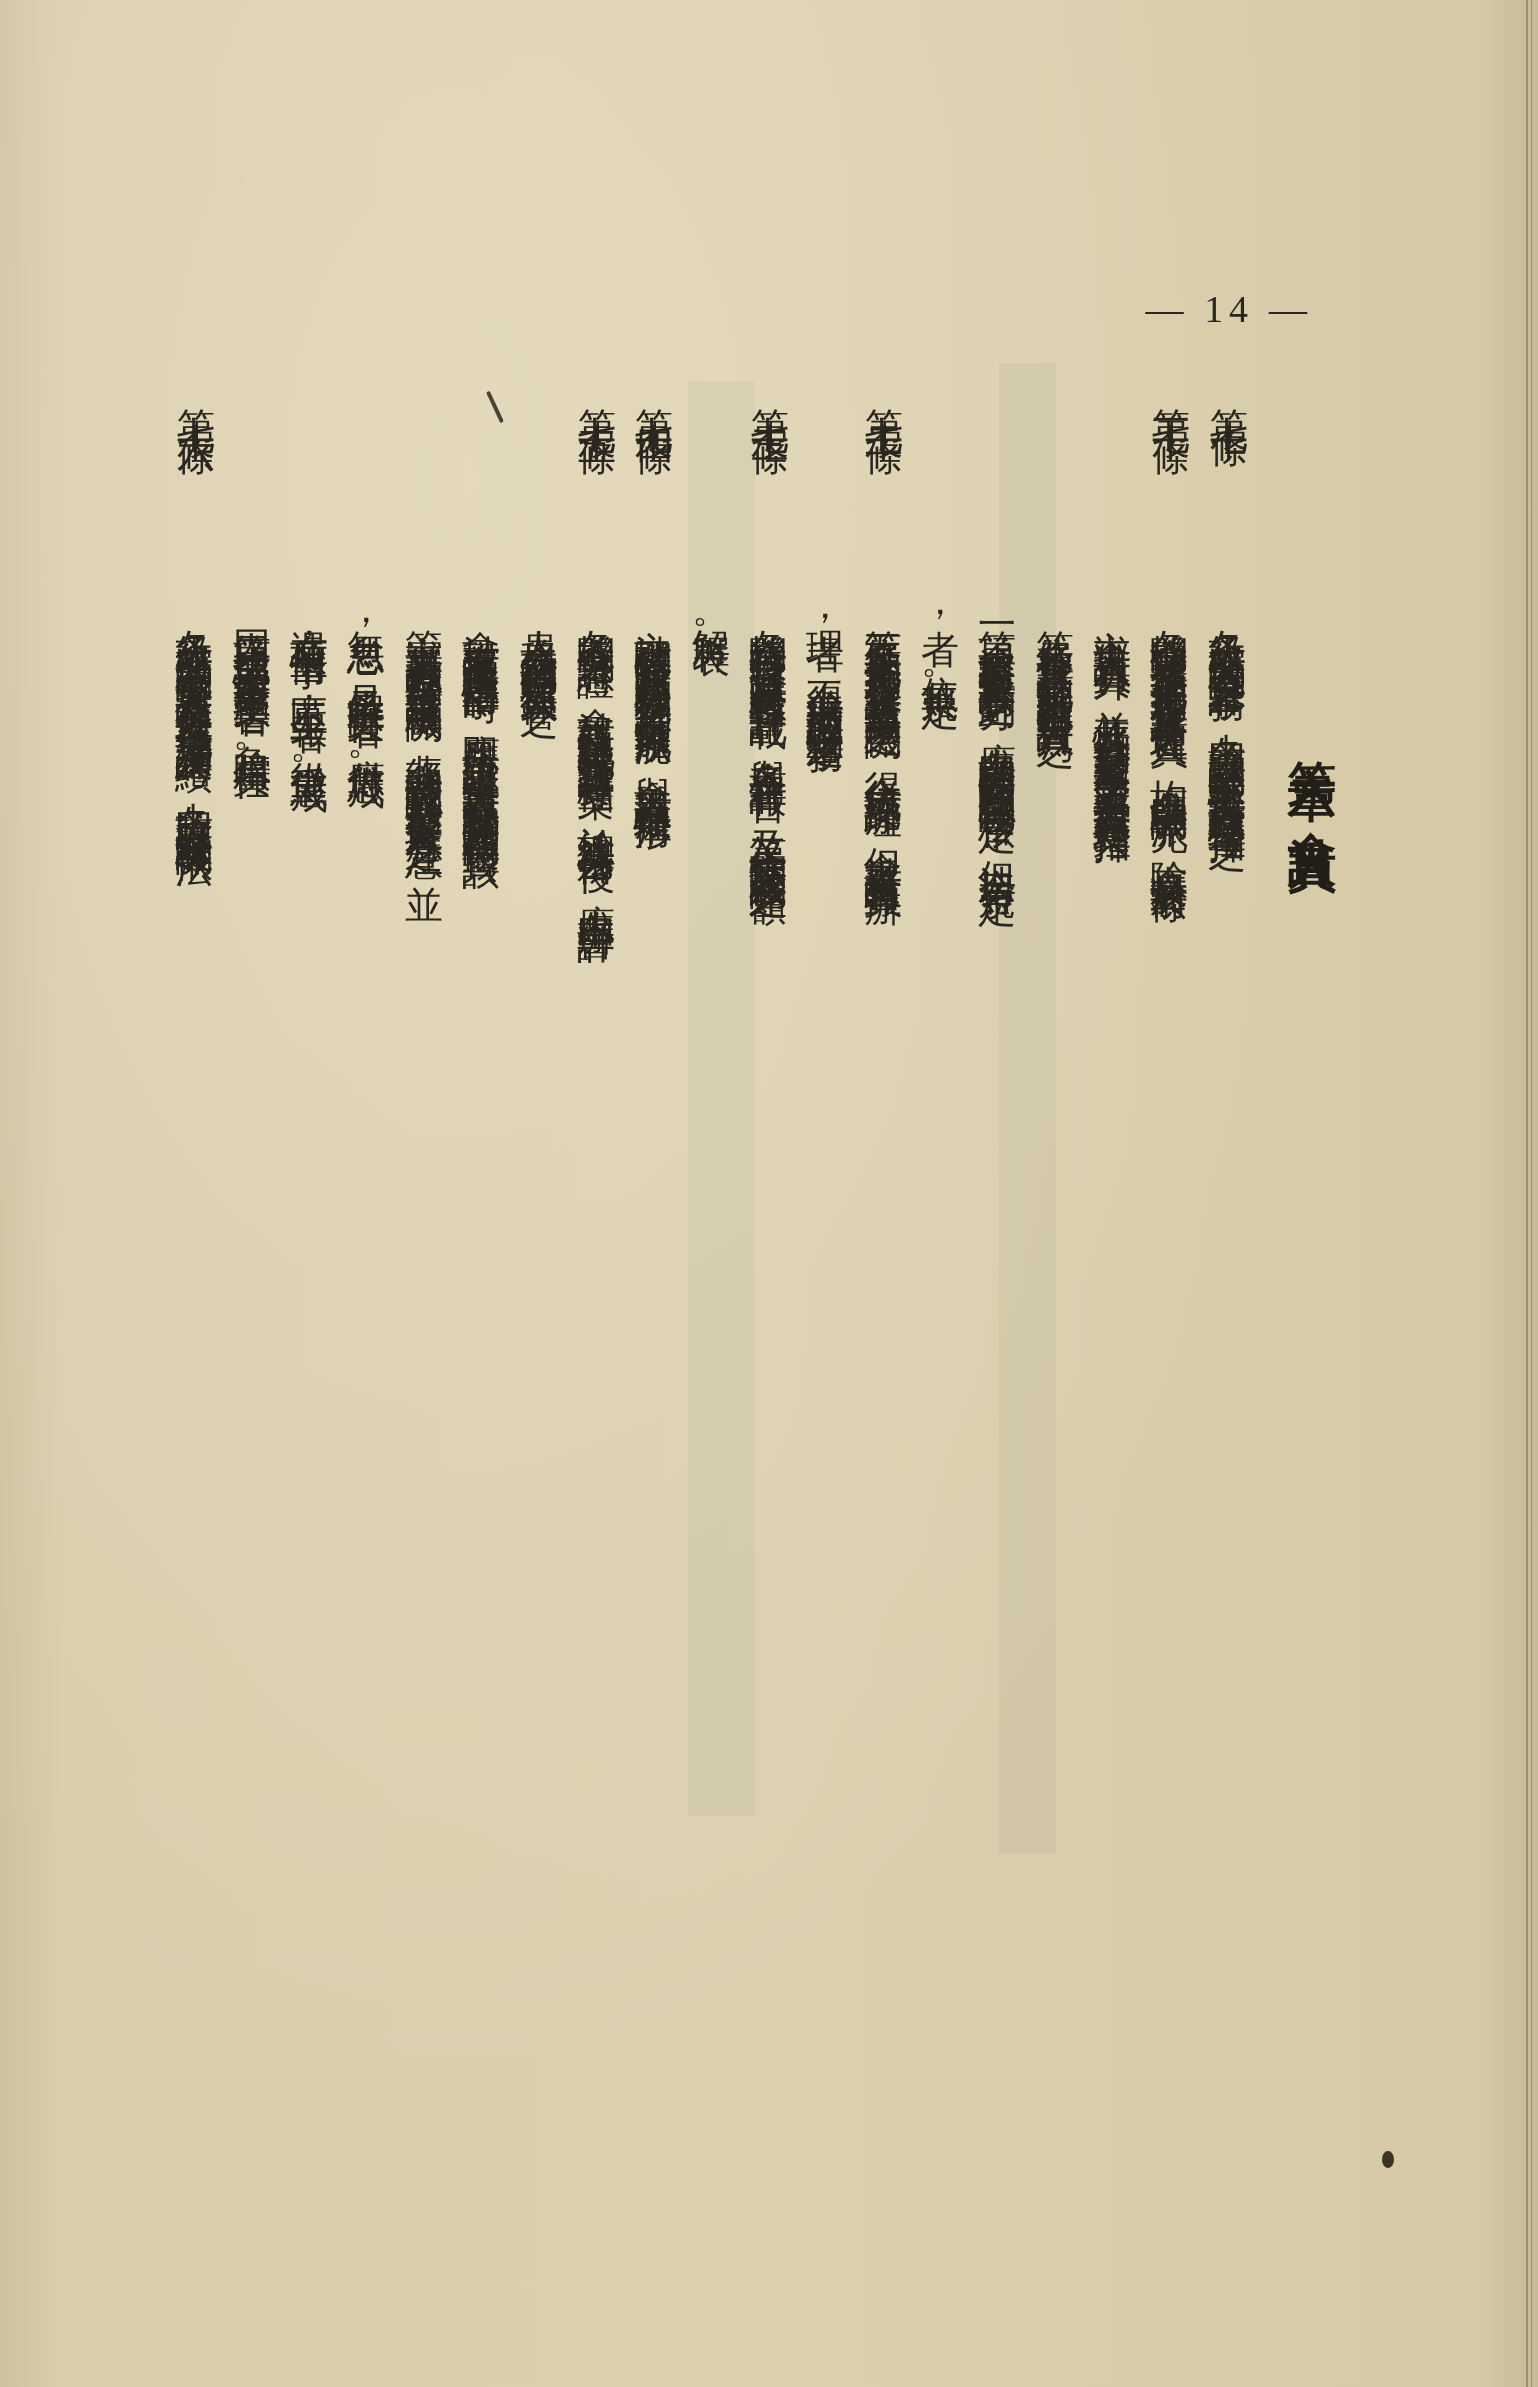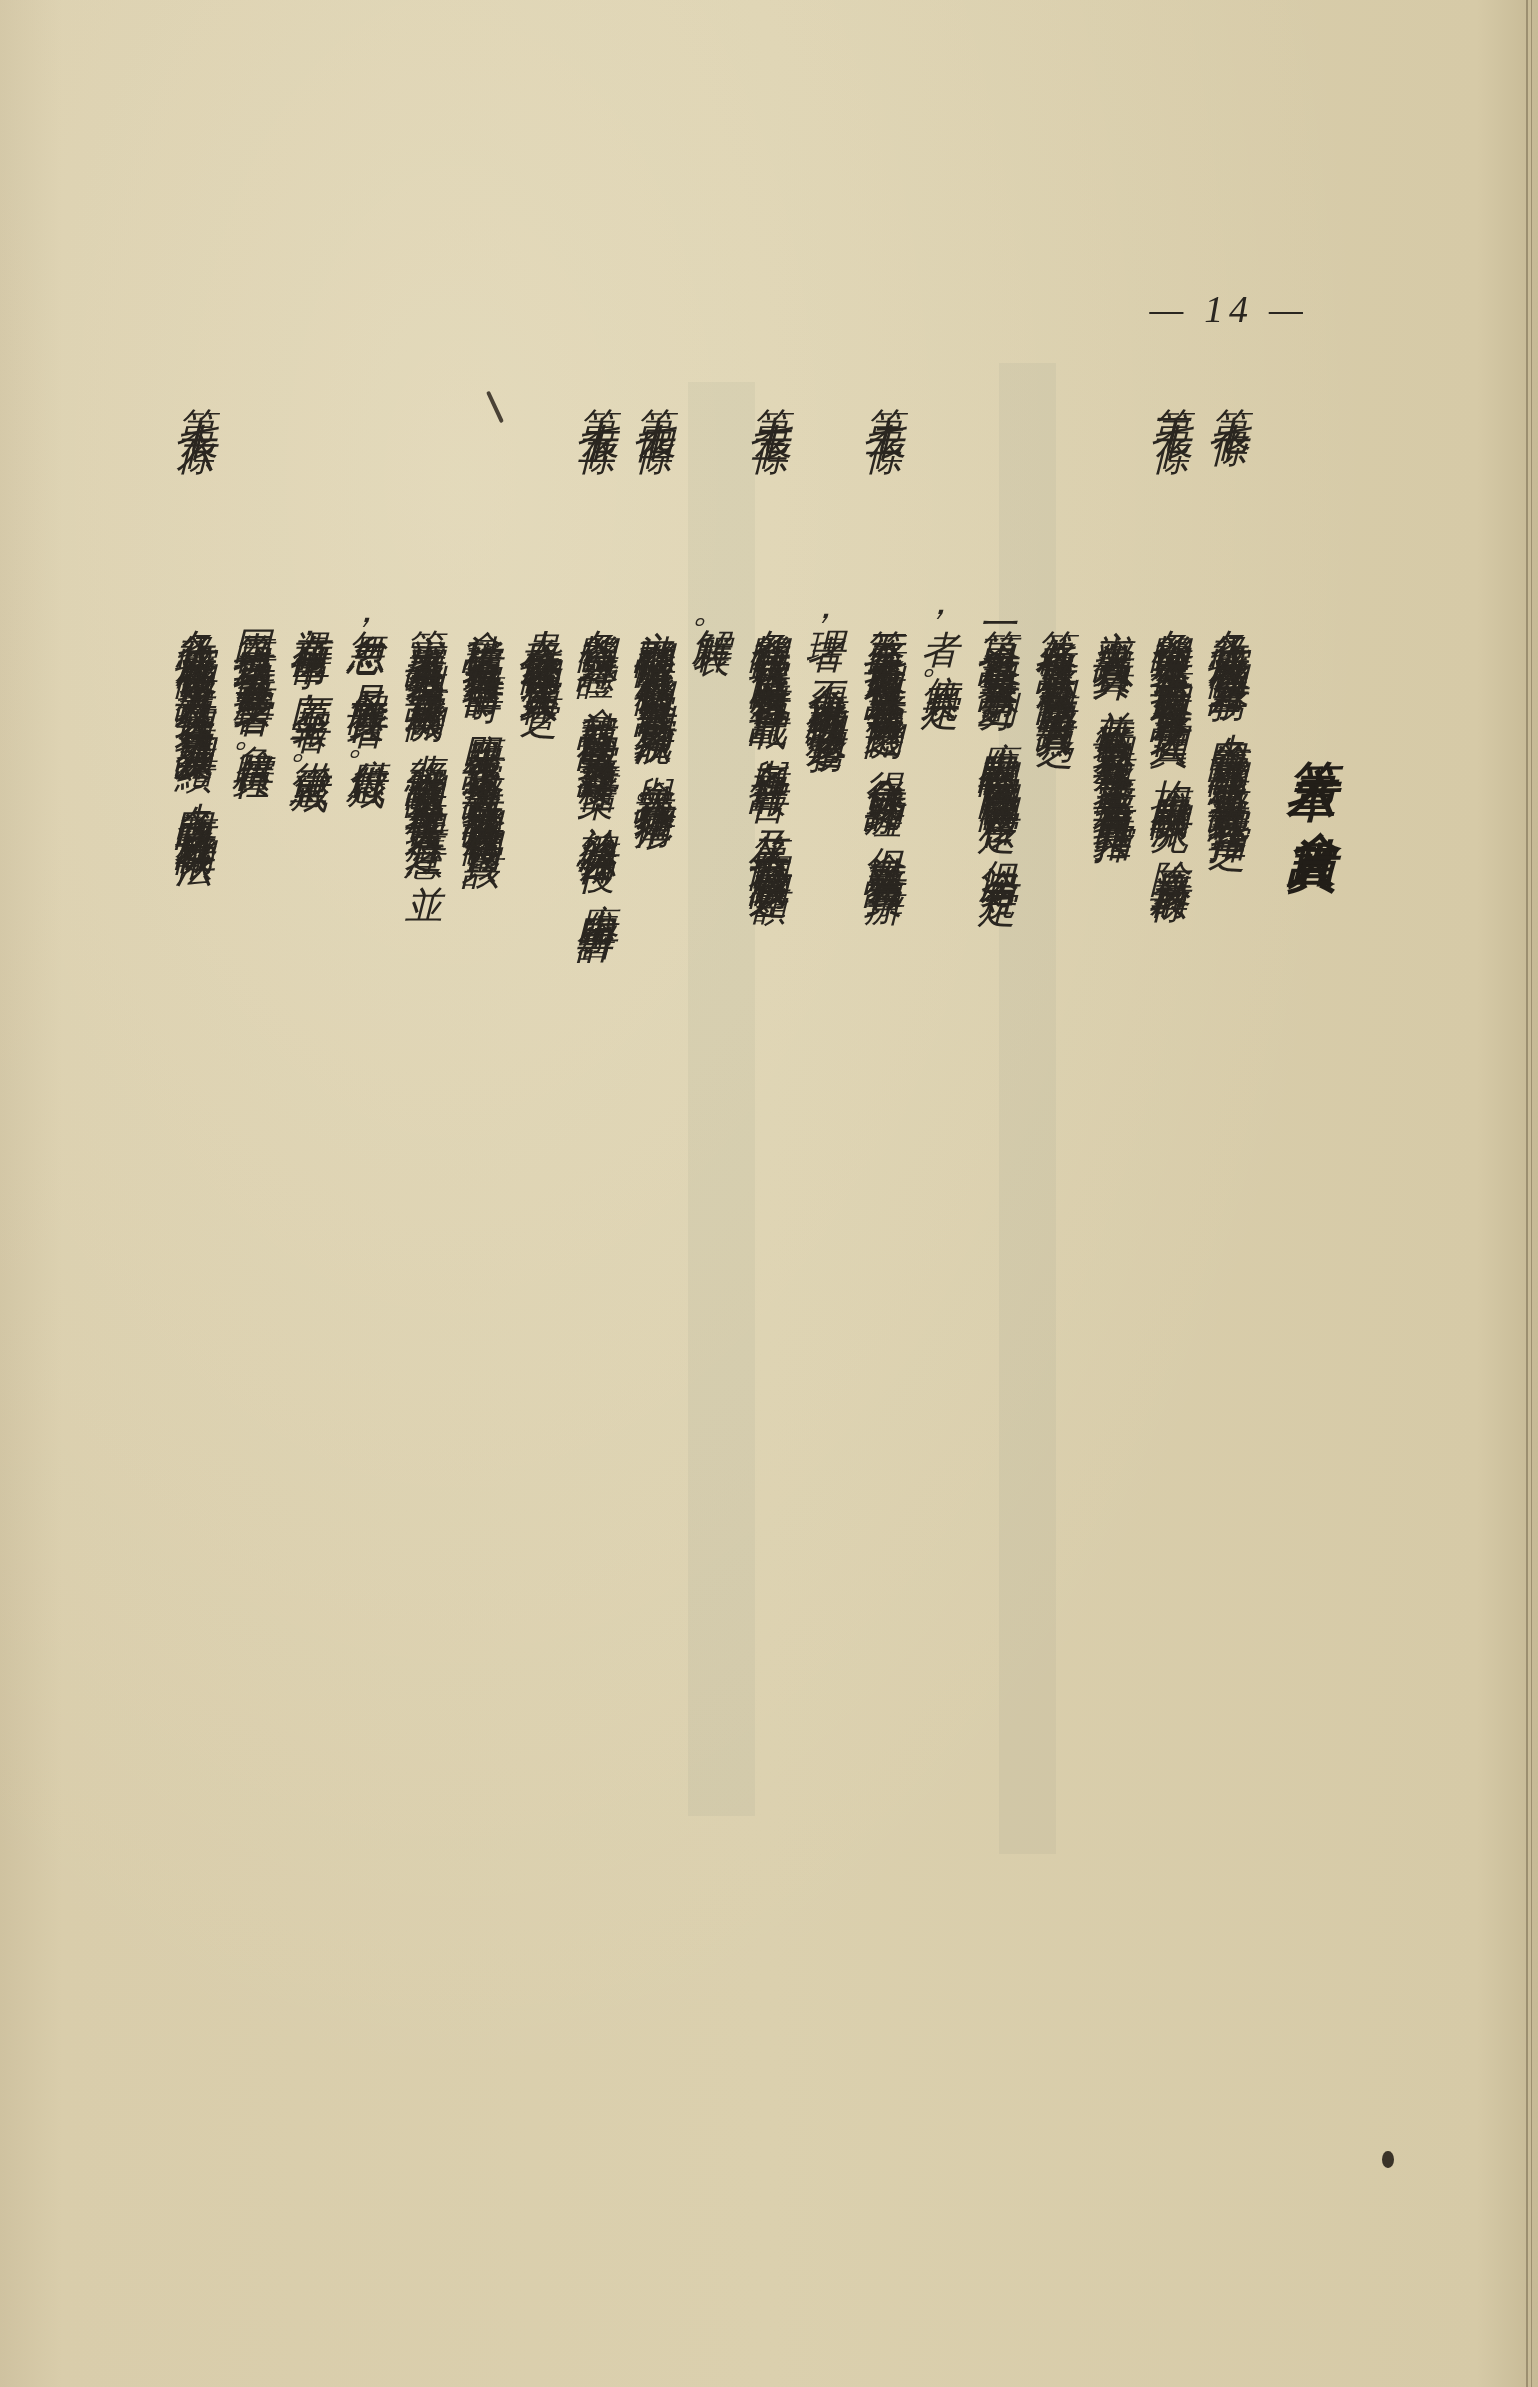--- a/index.html
+++ b/index.html
@@ -8,21 +8,20 @@
       background: #d8ccaa;
       position: relative; overflow: hidden;
       font-family: "DejaVu Serif", "Liberation Serif", serif;
       color: #2a2620;
     }
     .page {
       position: absolute; left: 0; top: 0; width: 1538px; height: 2388px;
       background:
         radial-gradient(ellipse at 30% 20%, rgba(255,250,230,0.25), rgba(0,0,0,0) 60%),
         linear-gradient(90deg, #cfc2a0 0%, #d9cdab 4%, #dbd0ae 50%, #d6caa7 96%, #c6b995 100%);
-      font-style: italic;
     }
     .edge-line {
       position: absolute; top: 0; bottom: 0; width: 1.9px; background: #9c8f70;
     }
     .page-number {
       position: absolute; left: 1138px; top: 287px; width: 182px;
       text-align: center; font-size: 38px; letter-spacing: 5.7px; color: #2a2620;
       font-family: "Liberation Serif", serif;
     }
     .col {

